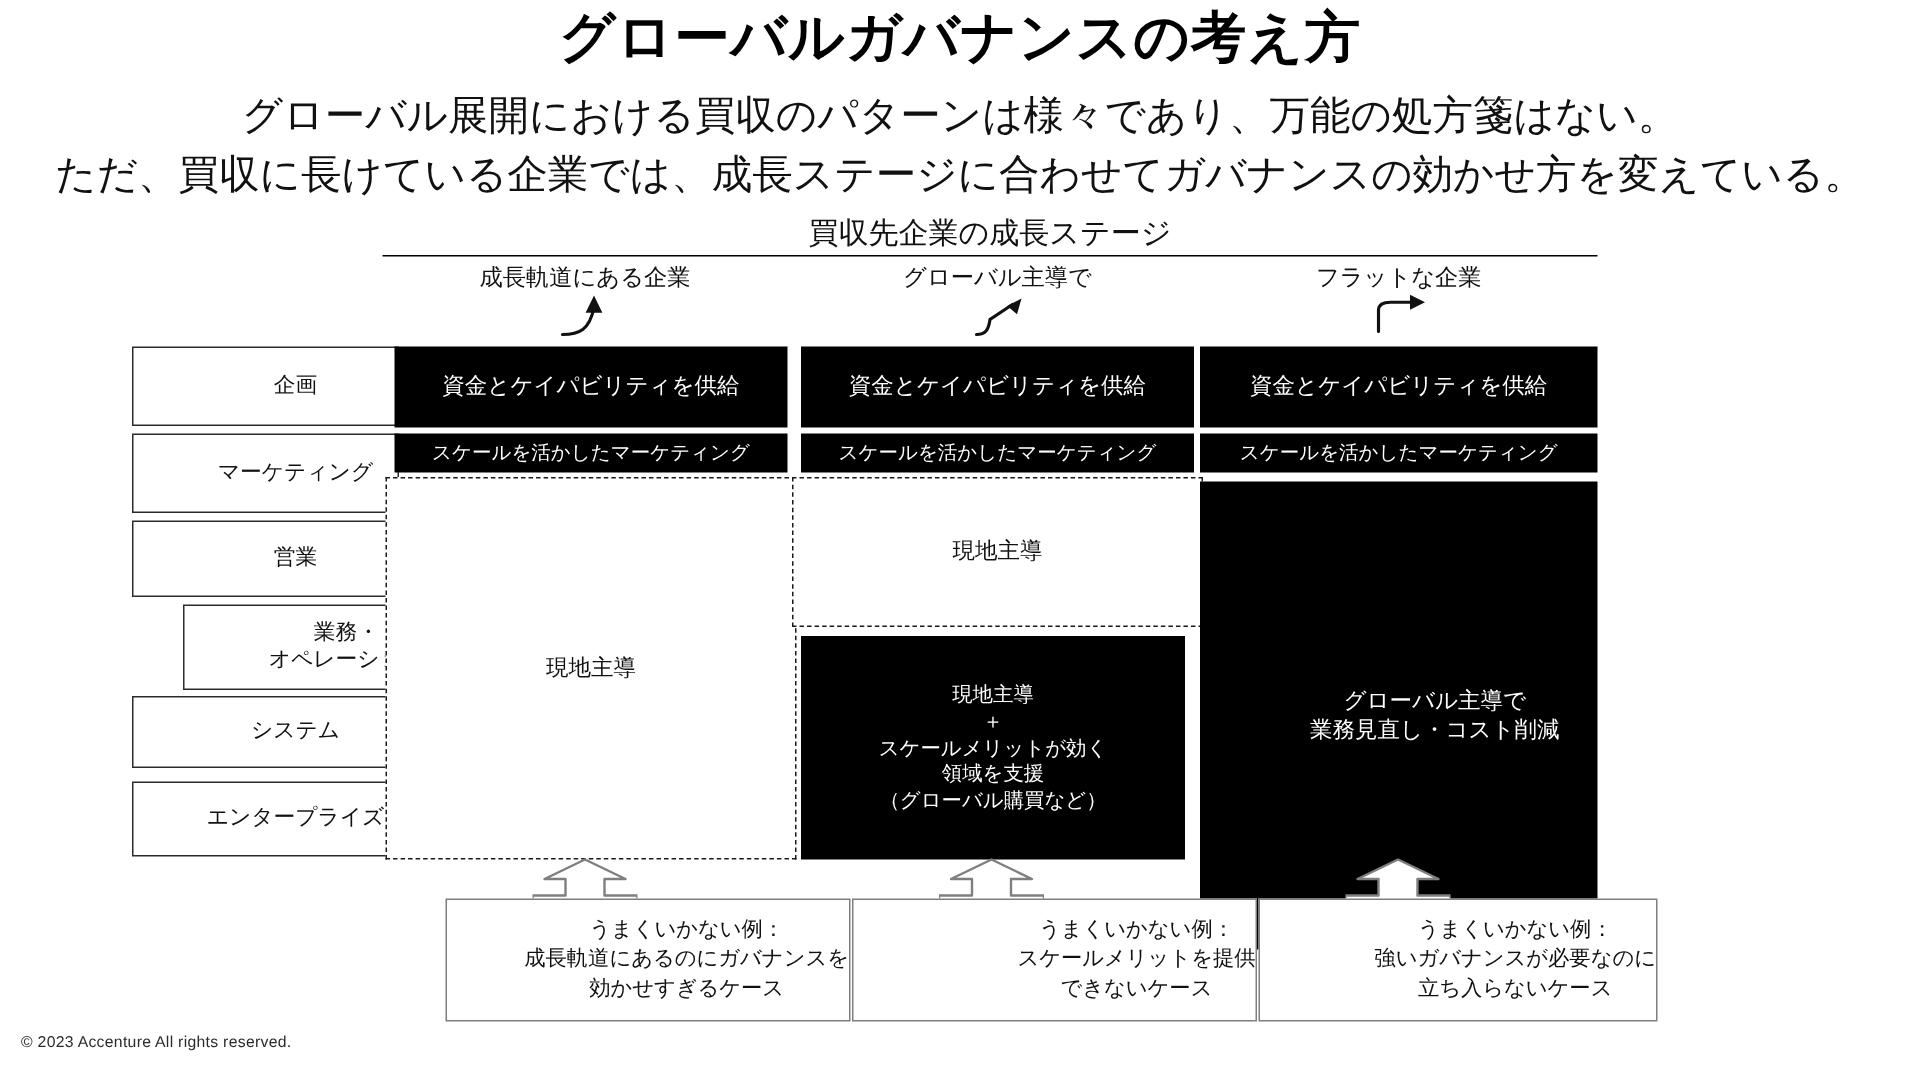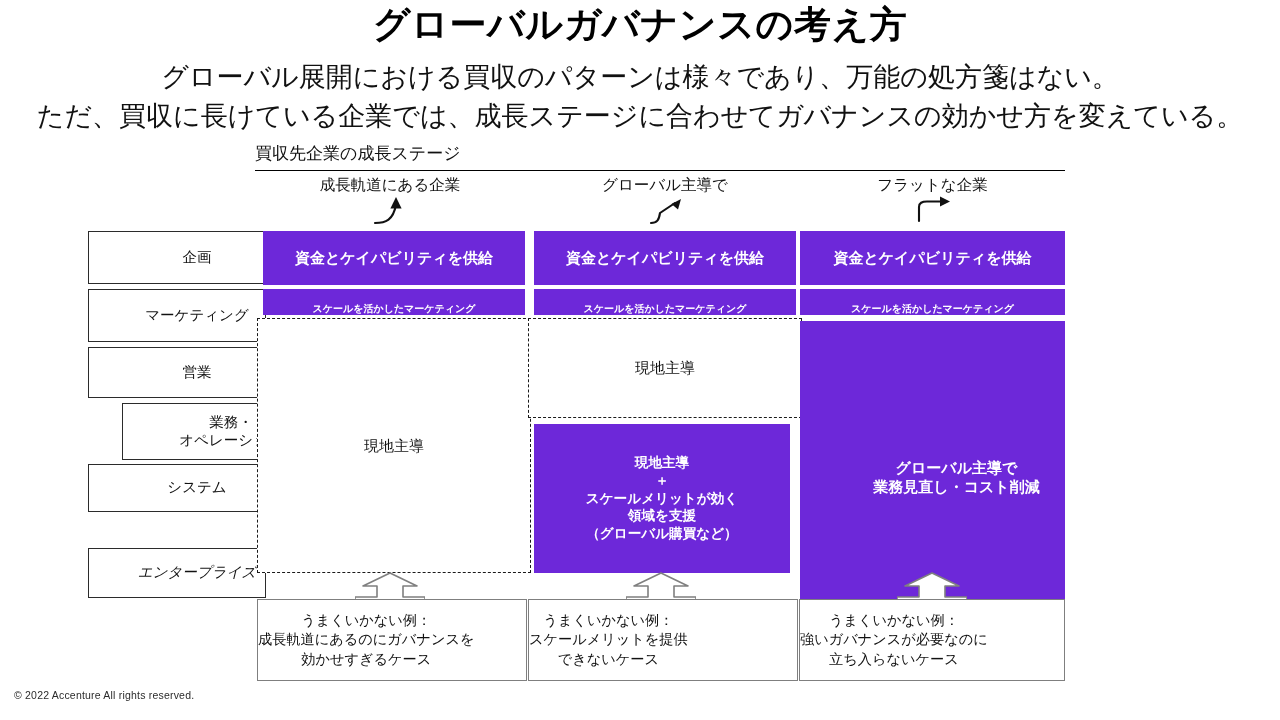--- a/index.html
+++ b/index.html
@@ -22,21 +22,21 @@
   .subtitle{
     position:absolute;left:0;top:58px;width:1280px;
     text-align:center;font-size:27px;line-height:1.44;
     font-weight:400;color:#111;
   }
   .subtitle div{white-space:nowrap;}
 
   
   .band-title{
     position:absolute;left:255px;top:142px;width:810px;
-    text-align:left;font-size:17px;color:#111;
+    text-align:center;font-size:20px;color:#111;
   }
   .band-rule{
     position:absolute;left:255px;top:170px;width:810px;height:0;
     border-top:1.6px solid #000;
   }
   .colhead{
     position:absolute;top:186px;height:28px;
     display:flex;align-items:center;justify-content:center;
     font-size:15.5px;color:#111;white-space:nowrap;flex-direction:column;
   }
@@ -55,32 +55,32 @@
     box-sizing:border-box;
     padding-left:40px;
   }
 
   
   .cell{
     position:absolute;box-sizing:border-box;
     display:flex;align-items:center;justify-content:center;
     text-align:center;line-height:1.3;
   }
-  .cell.blue{background:#6d28d9;color:#ffffff;font-weight:bold;}
+  .cell.blue{background:#000000;color:#ffffff;}
   .cell.white{background:#ffffff;color:#111;border:1.7px dashed #1a1a1a;}
   .f15{font-size:15px;}
-  .f14{font-size:10px;align-items:flex-end;}
+  .f14{font-size:13px;}
   .f13{font-size:13.6px;}
 
   
   .callout{
     position:absolute;box-sizing:border-box;
     border:1.4px solid #7f7f7f;background:#fff;
-    display:flex;align-items:center;justify-content:flex-start;
-    text-align:center;font-size:14.2px;line-height:1.36;color:#111;
+    display:flex;align-items:center;justify-content:flex-end;
+    text-align:center;font-size:14.2px;line-height:1.36;color:#111;margin-left:40px;
   }
   .up-arrow{position:absolute;width:70px;height:38px;}
 
   
   .footer{
     position:absolute;left:14px;top:689px;
     font-size:10.5px;color:#2b2b2b;letter-spacing:.2px;
   }
   .nl{white-space:pre-line;}
 </style>
@@ -212,32 +212,32 @@
     <span class="nl">うまくいかない例：
 スケールメリットを提供
 できないケース</span>
   </div>
   <div class="callout" id="co3">
     <span class="nl">うまくいかない例：
 強いガバナンスが必要なのに
 立ち入らないケース</span>
   </div>
 
-  <div class="footer">© 2022 Accenture  All rights reserved.</div>
+  <div class="footer">© 2023 Accenture  All rights reserved.</div>
 
 </div>
 
 <style>
   
   #rl1{top:231px;height:53px;}
   #rl2{top:289px;height:53px;}
   #rl3{top:347px;height:51px;}
   #rl4{top:403px;height:57px;margin-left:34px;}
   #rl5{top:464px;height:48px;}
-  #rl6{top:548px;height:50px;font-style:italic;}
+  #rl6{top:521px;height:50px;}
 
   
   #c1r1{left:263px;top:231px;width:262px;height:54px;}
   #c1r2{left:263px;top:289px;width:262px;height:26px;}
   #c1r3{left:257px;top:318px;width:274px;height:255px;}
 
   #c2r1{left:534px;top:231px;width:262px;height:54px;}
   #c2r2{left:534px;top:289px;width:262px;height:26px;}
   #c2r3{left:528px;top:318px;width:274px;height:100px;}
   #c2r4{left:534px;top:424px;width:256px;height:149px;}

